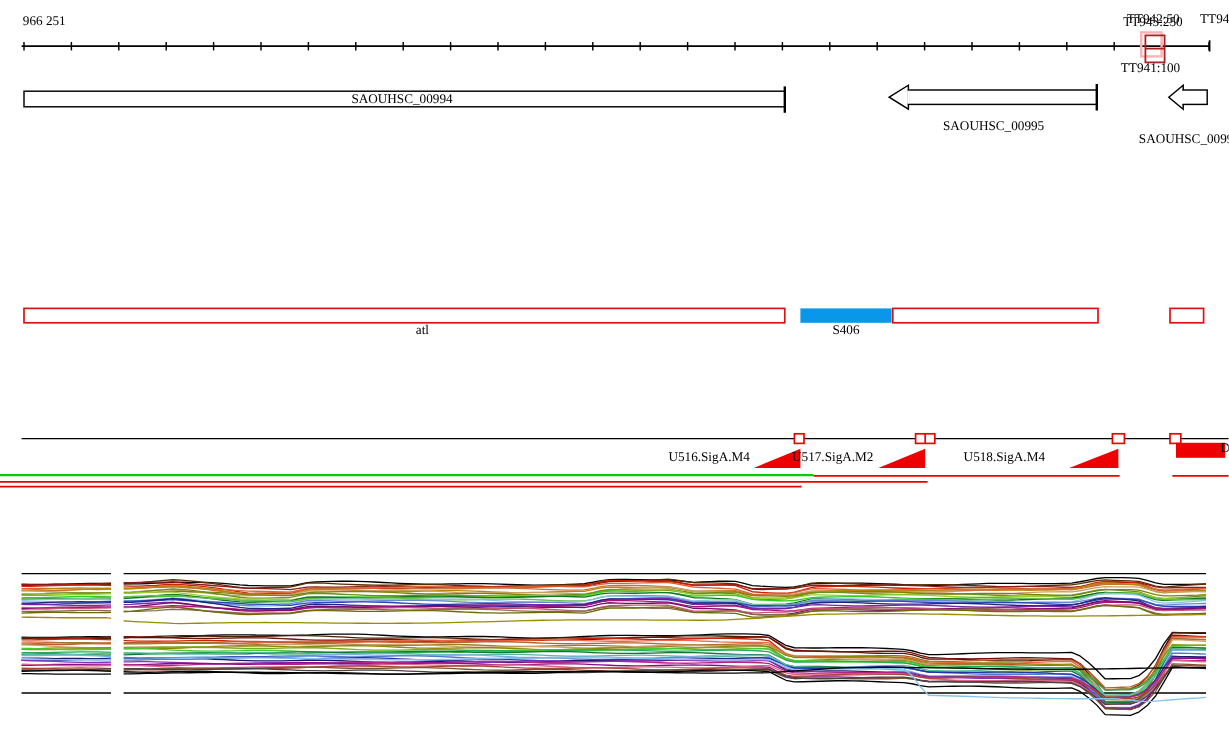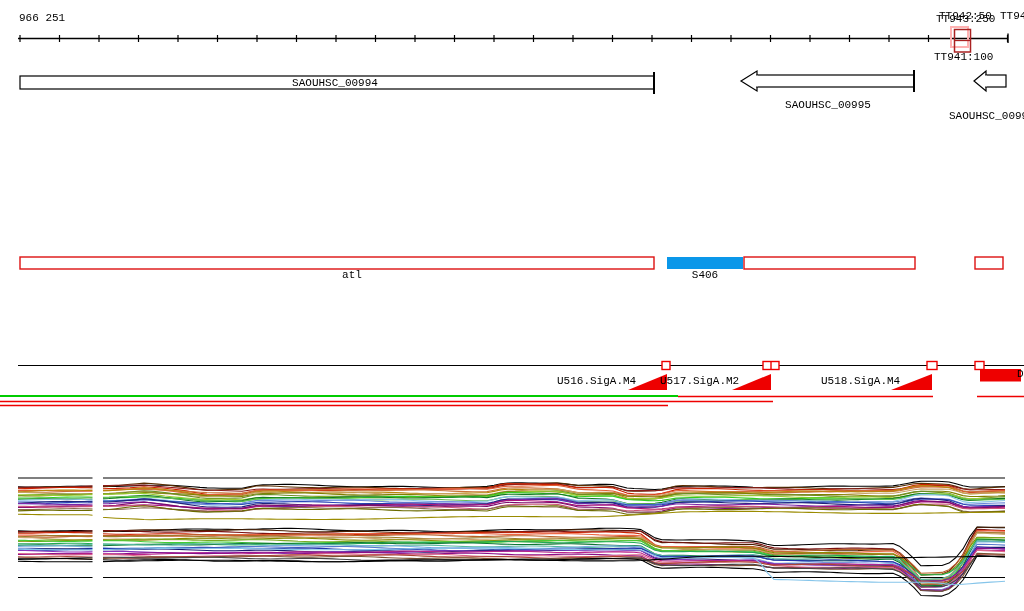--- a/index.html
+++ b/index.html
@@ -1,17 +1,17 @@
 <!DOCTYPE html>
 <html><head>
 <meta charset="utf-8">
 <style>
   html,body{margin:0;padding:0;background:#fff;}
   #stage{position:relative;width:1024px;height:611px;background:#fff;overflow:hidden;
-         font-family:Liberation Mono, monospace;font-size:11px;color:#000;}
+         font-family:Liberation Serif, serif;font-size:11px;color:#000;}
   .lbl{position:absolute;white-space:pre;line-height:11px;}
   .ctr{transform:translateX(-50%);}
   #gfx{position:absolute;left:0;top:0;}
 </style>
 </head>
 <body>
 
 <div id="stage">
   <svg id="gfx" width="1024" height="611">
       <line x1="18" y1="38.5" x2="1008" y2="38.5" stroke="#000" stroke-width="1.5"></line>
@@ -139,15 +139,15 @@
 
   <div class="lbl ctr" style="left:335px;top:78px">SAOUHSC_00994</div>
   <div class="lbl ctr" style="left:828px;top:100px">SAOUHSC_00995</div>
   <div class="lbl" style="left:949px;top:111px">SAOUHSC_00996</div>
 
   <div class="lbl ctr" style="left:352px;top:270px">atl</div>
   <div class="lbl ctr" style="left:705px;top:270px">S406</div>
 
   <div class="lbl" style="left:557px;top:376px">U516.SigA.M4</div>
   <div class="lbl" style="left:660px;top:376px">U517.SigA.M2</div>
-  <div class="lbl" style="left:821px;top:376px">U518.SigA.M4</div>
+  <div class="lbl" style="left:803px;top:376px">U518.SigA.M4</div>
   <div class="lbl" style="left:1017px;top:369px">D</div>
 </div>
 
 </body></html>

